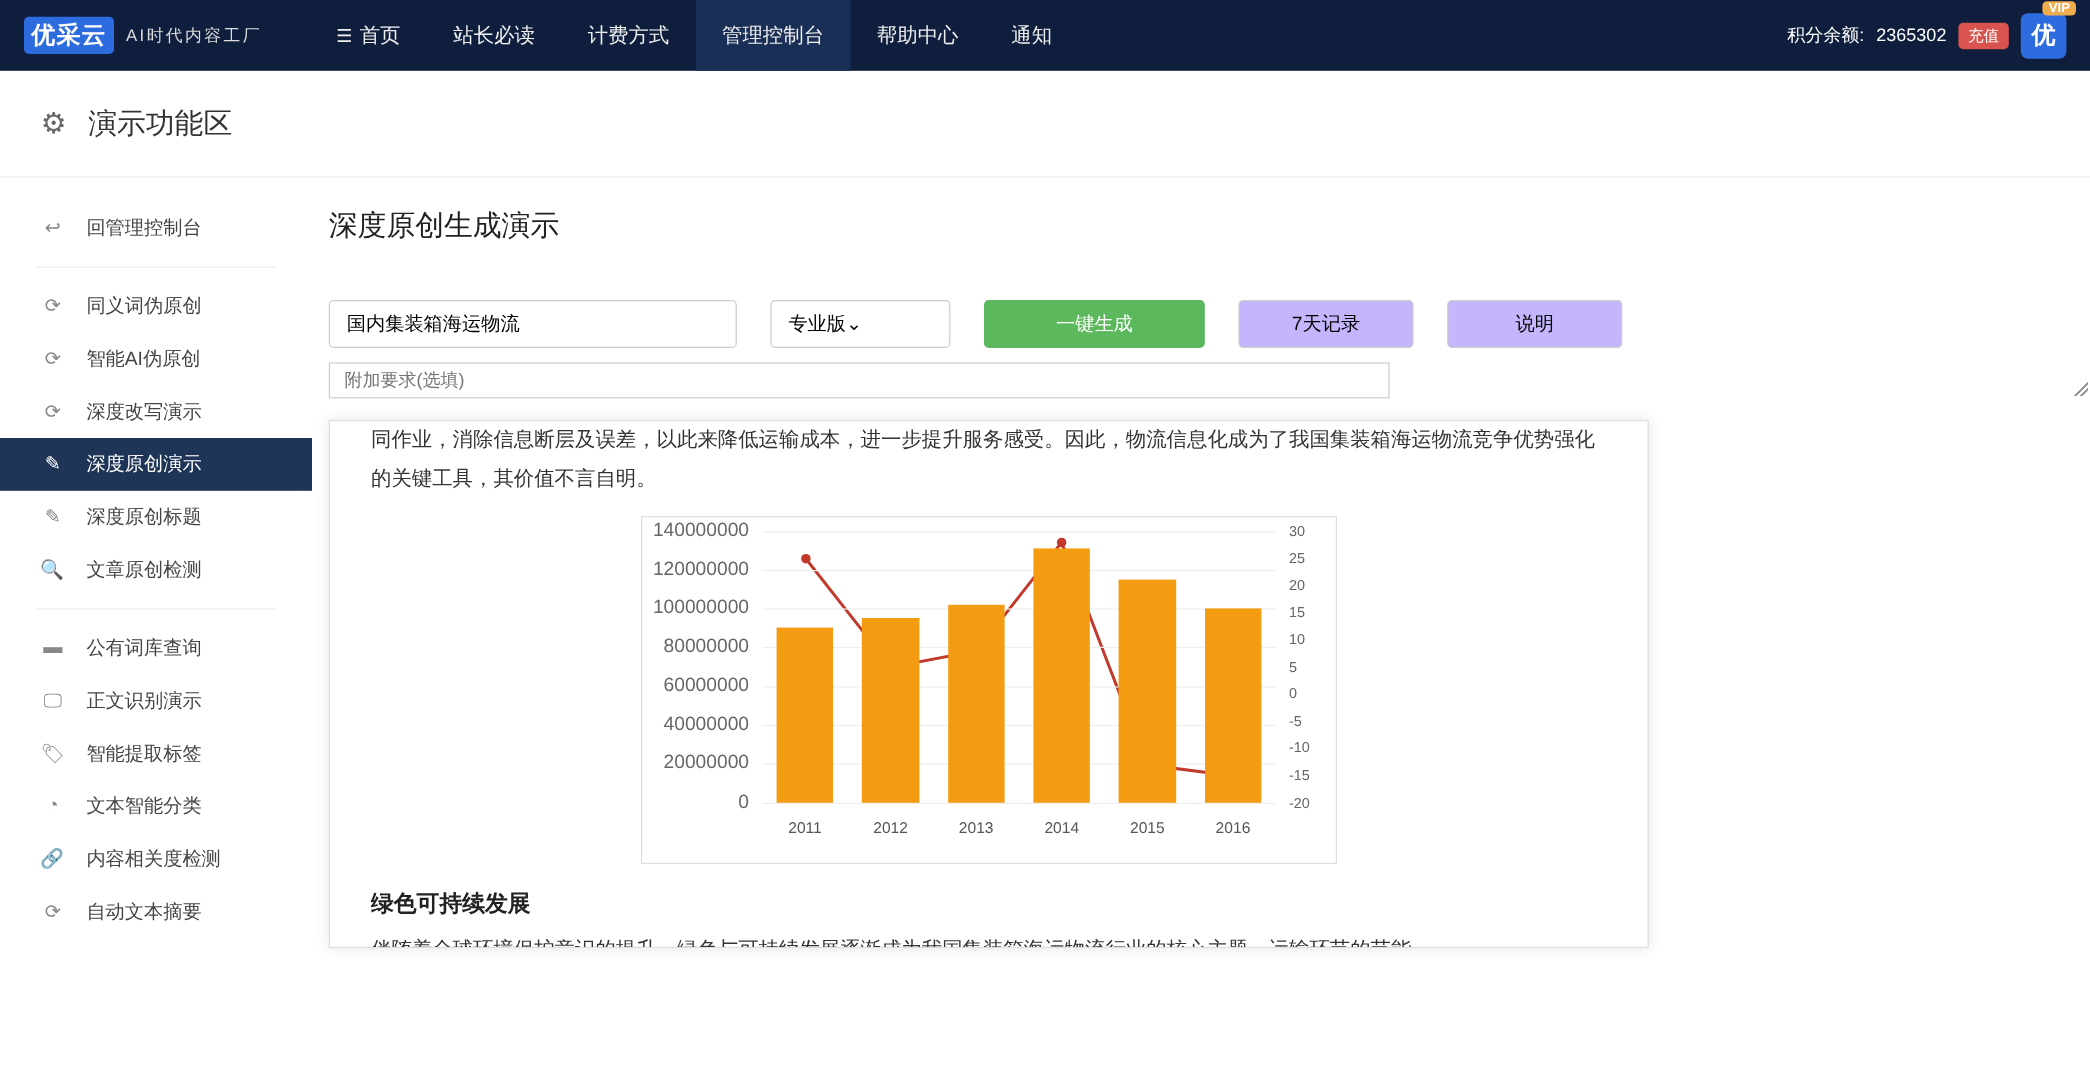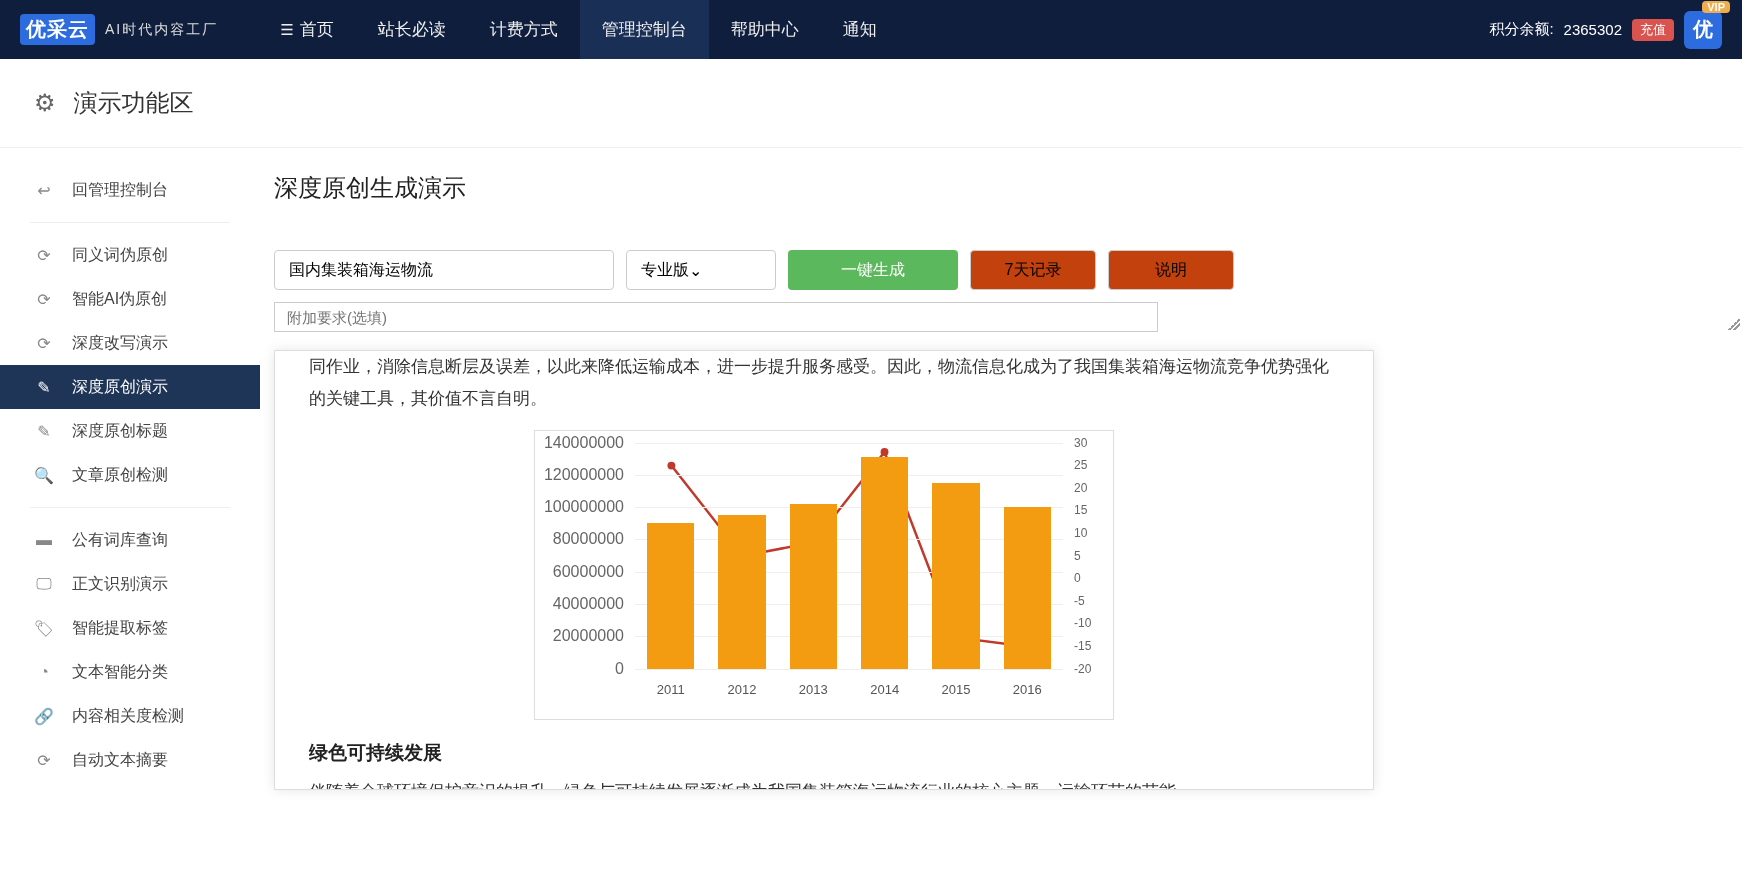--- a/index.html
+++ b/index.html
@@ -30,26 +30,26 @@
 .side-group { border-top: 1px solid #eee; margin: 10px 30px 0; padding-top: 10px; }
 .side-group:first-child { border-top: none; margin-top:0; padding-top:0; }
 .side-item { display: flex; align-items: center; gap: 18px; height: 44px; padding: 0 34px; font-size: 16px; color: #444; cursor: pointer; }
 .side-item.active { background: #1f3557; color: #fff; }
 .side-item .icon { width: 20px; display:flex; align-items:center; justify-content:center; color: #888; }
 .side-item.active .icon { color: #fff; }
 
 
 .main { flex: 1; padding: 24px 0 0 14px; }
 .main-title { font-size: 24px; color: #222; margin-bottom: 22px; }
-.controls { display: flex; gap: 12px; margin-bottom: 12px; margin-top: 46px; }
+.controls { display: flex; gap: 28px; margin-bottom: 12px; margin-top: 46px; }
 .ctrl { height: 40px; border: 1px solid #ccc; border-radius: 4px; font-size: 16px; padding: 0 14px; }
 .keyword-input { width: 340px; }
 .select-box { width: 150px; display: flex; align-items: center; cursor:pointer; }
-.gen-btn { width: 170px; background: #5cb85c; color: #fff; border: none; cursor: pointer; font-size:16px; }
-.rec-btn, .help-btn { width: 126px; background: #c2410c; cursor:pointer; }
+.gen-btn { width: 184px; background: #5cb85c; color: #fff; border: none; cursor: pointer; font-size:16px; }
+.rec-btn, .help-btn { width: 146px; background: #c4b5fd; cursor:pointer; }
 .extra-input { width: 884px; height: 30px; border: 1px solid #ccc; padding: 0 12px; font-size: 15px; color: #666; resize: none; }
 .extra-wrap { position: relative; }
 .resize-handle { position: absolute; right: 2px; bottom: 2px; width:12px; height:12px; background: linear-gradient(135deg, transparent 50%, #999 50%, #999 60%, transparent 60%, transparent 70%, #999 70%, #999 80%, transparent 80%); }
 
 
 .preview { margin-top: 18px; width: 1100px; height: 440px; border: 1px solid #ddd; box-shadow: 0 0 12px rgba(0,0,0,0.1); padding: 0 34px; overflow-y: scroll; position:relative; }
 .preview p { font-size: 17px; line-height: 1.9; color: #333; }
 .section-title { font-size: 19px; font-weight: bold; color: #222; margin: 20px 0 10px; }
 
 

